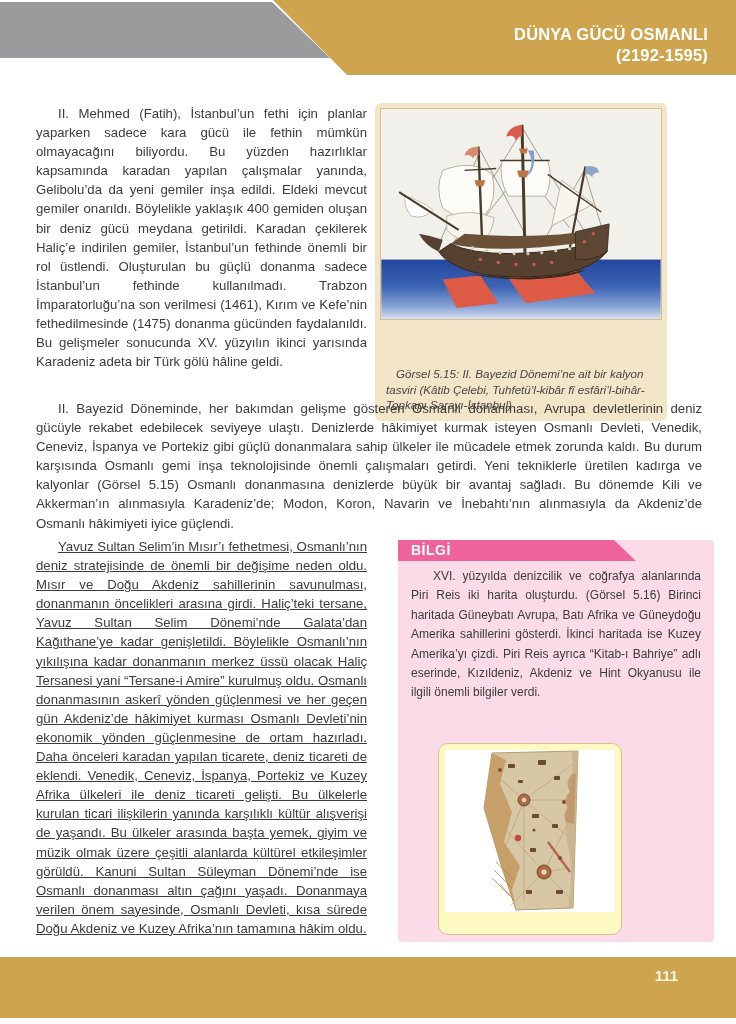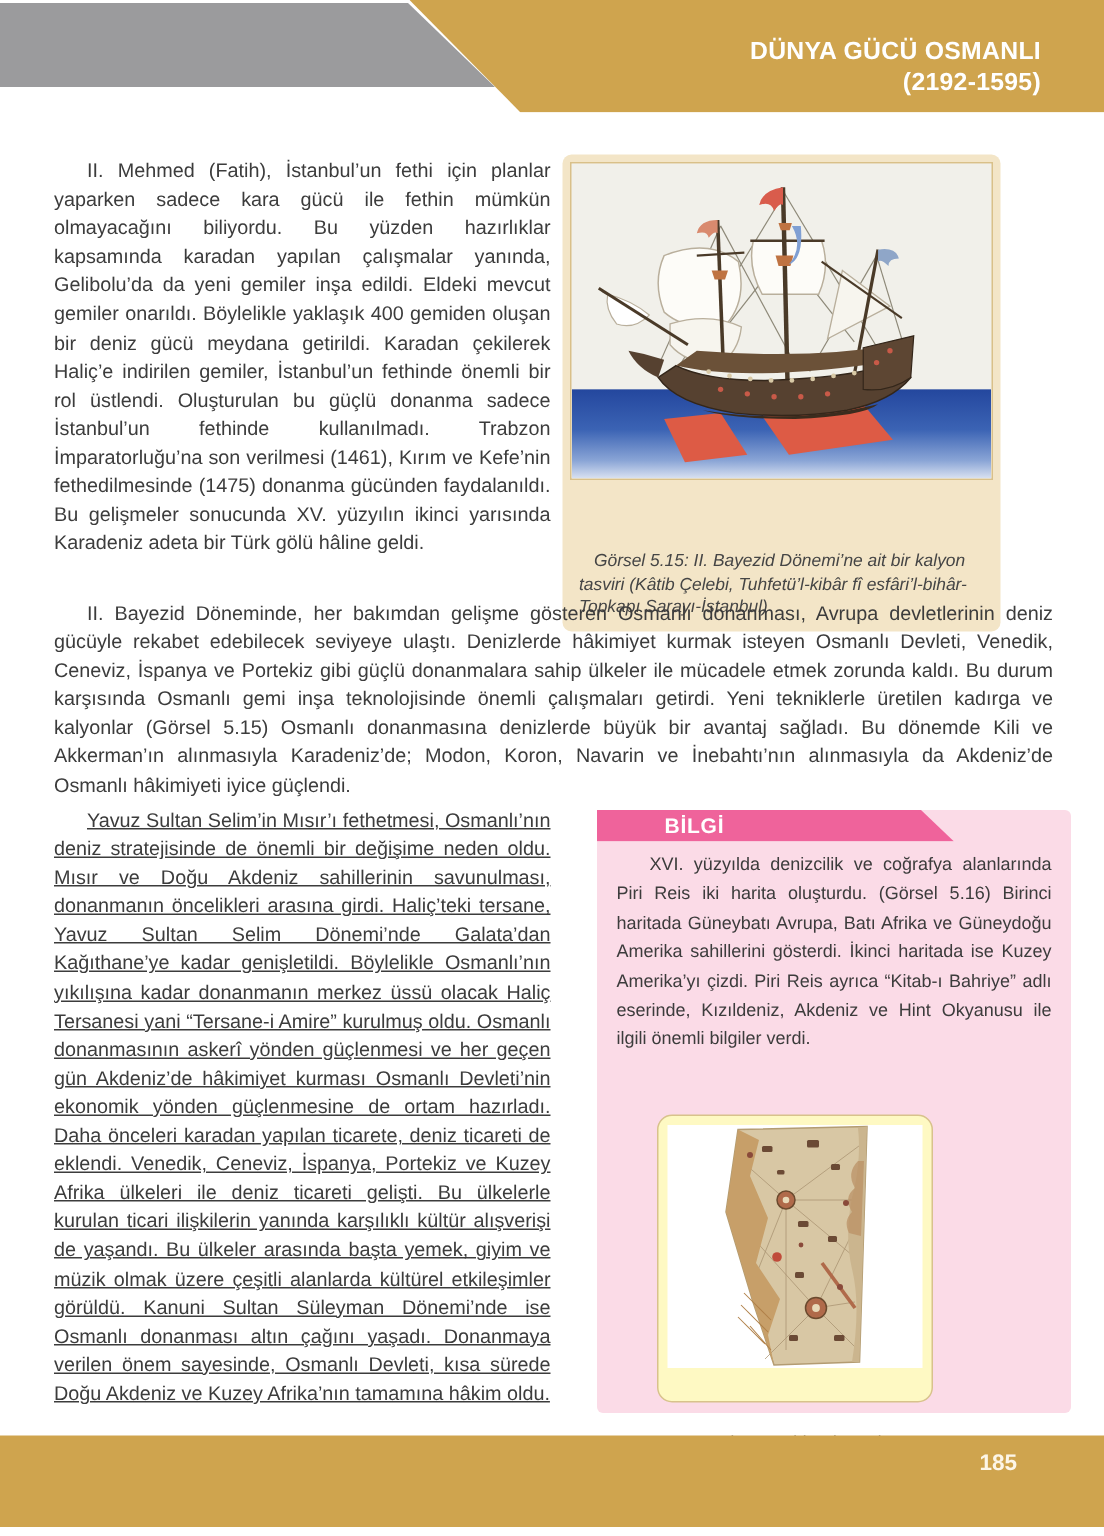--- a/index.html
+++ b/index.html
@@ -14,21 +14,21 @@
     position:absolute;left:0;top:2px;width:336px;height:56px;
     background:#9b9b9d;
     clip-path:polygon(0 0,272px 0,330px 100%,0 100%);
   }
   .hdr-gold{
     position:absolute;left:0;top:0;width:736px;height:75px;
     background:#cfa44e;
     clip-path:polygon(273px 0,100% 0,100% 100%,347px 100%);
   }
   .hdr-title{
-    position:absolute;right:42px;top:24px;text-align:right;
+    position:absolute;right:28px;top:24px;text-align:right;
     color:#ffffff;font-weight:bold;font-size:16.5px;line-height:21px;
     letter-spacing:.2px;
   }
   
   .para{
     position:absolute;text-align:justify;
     font-size:13.2px;line-height:19.1px;
   }
   .para p{margin:0;text-indent:22px;}
   .para1{left:36px;top:104px;width:331px;}
@@ -50,21 +50,20 @@
   }
   
   .bilgi{
     position:absolute;left:398px;top:540px;width:316px;height:402px;
     background:#fbdbe7;border-radius:4px;box-sizing:border-box;
   }
   .bilgi-banner{
     position:absolute;left:0;top:0;width:238px;height:21px;
     background:#ef639b;
     clip-path:polygon(0 0,216px 0,238px 100%,0 100%);
-    padding-left:32px;
   }
   .bilgi-banner span{
     display:block;color:#ffffff;font-weight:bold;font-size:14px;
     padding:2px 0 0 13px;letter-spacing:.5px;
   }
   .bilgi-text{
     position:absolute;left:13px;top:27px;width:290px;
     text-align:justify;font-size:12px;line-height:19.4px;
   }
   .bilgi-text p{margin:0;text-indent:22px;}
@@ -267,16 +266,16 @@
             <circle cx="100" cy="108" r="2"></circle>
               <circle cx="74" cy="80" r="1.6"></circle>
           </g>
         </svg>
       </div>
       <figcaption class="fig-caption">Görsel 5.16: Piri Reis Haritası</figcaption>
     </figure>
   </aside>
 
   <div class="footer">
-    <span class="page-num">185</span>
+    <span class="page-num">111</span>
   </div>
 
 </div>
 
 </body></html>

